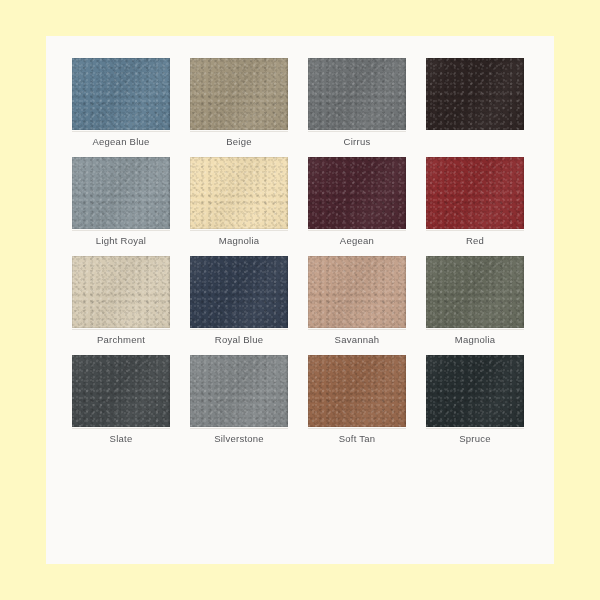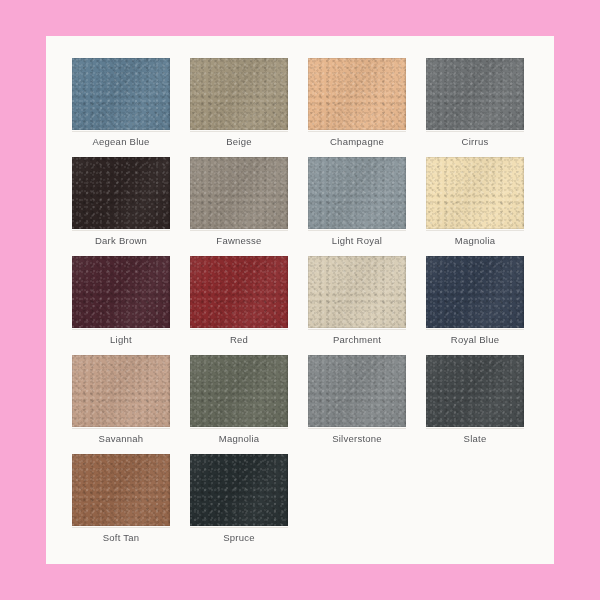--- a/index.html
+++ b/index.html
@@ -15,21 +15,21 @@
     -webkit-font-smoothing: antialiased;
     overflow: hidden;
   }
 
   #swatch-chart {
     position: absolute;
     left: 0;
     top: 0;
     width: 600px;
     height: 600px;
-    background: #f9a8d4;
+    background: #fef9c3;
   }
 
   
   .chart-canvas {
     position: absolute;
     left: 46px;
     top: 36px;
     width: 508px;
     height: 528px;
     background: #fbfaf8;
@@ -113,59 +113,44 @@
           <span class="swatch-label">Aegean Blue</span>
         </div>
       </div>
       <div class="swatch-cell">
         <div class="swatch-chip" style="background-color: rgb(162, 150, 125);"></div>
         <div class="swatch-label-strip">
           <span class="swatch-label">Beige</span>
         </div>
       </div>
       <div class="swatch-cell">
-        <div class="swatch-chip" style="background-color: rgb(230, 182, 141);"></div>
-        <div class="swatch-label-strip">
-          <span class="swatch-label">Champagne</span>
-        </div>
-      </div>
-      <div class="swatch-cell">
         <div class="swatch-chip" style="background-color: rgb(111, 115, 117);"></div>
         <div class="swatch-label-strip">
           <span class="swatch-label">Cirrus</span>
         </div>
       </div>
       <div class="swatch-cell">
         <div class="swatch-chip" style="background-color: rgb(46, 36, 35);"></div>
-        <div class="swatch-label-strip">
-          <span class="swatch-label">Dark Brown</span>
-        </div>
-      </div>
-      <div class="swatch-cell">
-        <div class="swatch-chip" style="background-color: rgb(149, 140, 128);"></div>
-        <div class="swatch-label-strip">
-          <span class="swatch-label">Fawnesse</span>
-        </div>
       </div>
       <div class="swatch-cell">
         <div class="swatch-chip" style="background-color: rgb(138, 150, 156);"></div>
         <div class="swatch-label-strip">
           <span class="swatch-label">Light Royal</span>
         </div>
       </div>
       <div class="swatch-cell">
         <div class="swatch-chip" style="background-color: rgb(242, 223, 180);"></div>
         <div class="swatch-label-strip">
           <span class="swatch-label">Magnolia</span>
         </div>
       </div>
       <div class="swatch-cell">
         <div class="swatch-chip" style="background-color: rgb(76, 38, 48);"></div>
         <div class="swatch-label-strip">
-          <span class="swatch-label">Light</span>
+          <span class="swatch-label">Aegean</span>
         </div>
       </div>
       <div class="swatch-cell">
         <div class="swatch-chip" style="background-color: rgb(139, 43, 46);"></div>
         <div class="swatch-label-strip">
           <span class="swatch-label">Red</span>
         </div>
       </div>
       <div class="swatch-cell">
         <div class="swatch-chip" style="background-color: rgb(216, 205, 182);"></div>
@@ -185,29 +170,29 @@
           <span class="swatch-label">Savannah</span>
         </div>
       </div>
       <div class="swatch-cell">
         <div class="swatch-chip" style="background-color: rgb(102, 106, 92);"></div>
         <div class="swatch-label-strip">
           <span class="swatch-label">Magnolia</span>
         </div>
       </div>
       <div class="swatch-cell">
+        <div class="swatch-chip" style="background-color: rgb(69, 74, 76);"></div>
+        <div class="swatch-label-strip">
+          <span class="swatch-label">Slate</span>
+        </div>
+      </div>
+      <div class="swatch-cell">
         <div class="swatch-chip" style="background-color: rgb(131, 136, 138);"></div>
         <div class="swatch-label-strip">
           <span class="swatch-label">Silverstone</span>
-        </div>
-      </div>
-      <div class="swatch-cell">
-        <div class="swatch-chip" style="background-color: rgb(69, 74, 76);"></div>
-        <div class="swatch-label-strip">
-          <span class="swatch-label">Slate</span>
         </div>
       </div>
       <div class="swatch-cell">
         <div class="swatch-chip" style="background-color: rgb(150, 102, 74);"></div>
         <div class="swatch-label-strip">
           <span class="swatch-label">Soft Tan</span>
         </div>
       </div>
       <div class="swatch-cell">
         <div class="swatch-chip" style="background-color: rgb(39, 47, 49);"></div>

